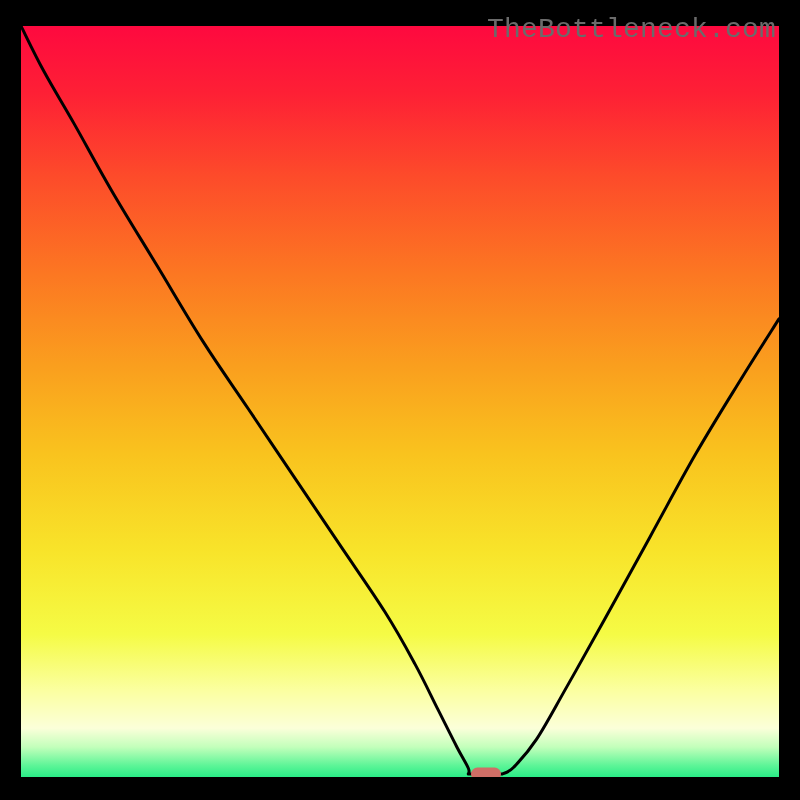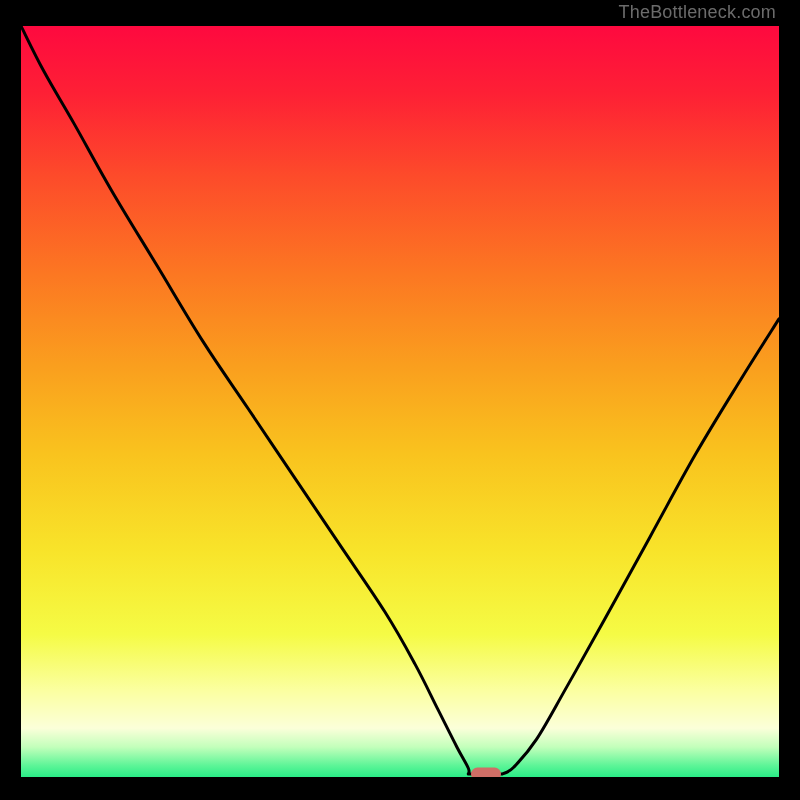--- a/index.html
+++ b/index.html
@@ -21,24 +21,24 @@
   .plot-area {
     position: absolute;
     left: 0;
     top: 0;
     width: 758px;
     height: 751px;
     overflow: hidden;
   }
   .watermark {
     position: absolute;
-    top: 2px;
+    top: 14px;
     right: 24px;
-    font-family: Liberation Sans, sans-serif;
-    font-size: 18px;
+    font-family: Liberation Mono, monospace;
+    font-size: 28px;
     color: #6b6b6b;
     letter-spacing: 0.2px;
     pointer-events: none;
     user-select: none;
   }
   .marker {
     position: absolute;
     width: 30px;
     height: 13px;
     border-radius: 7px;

